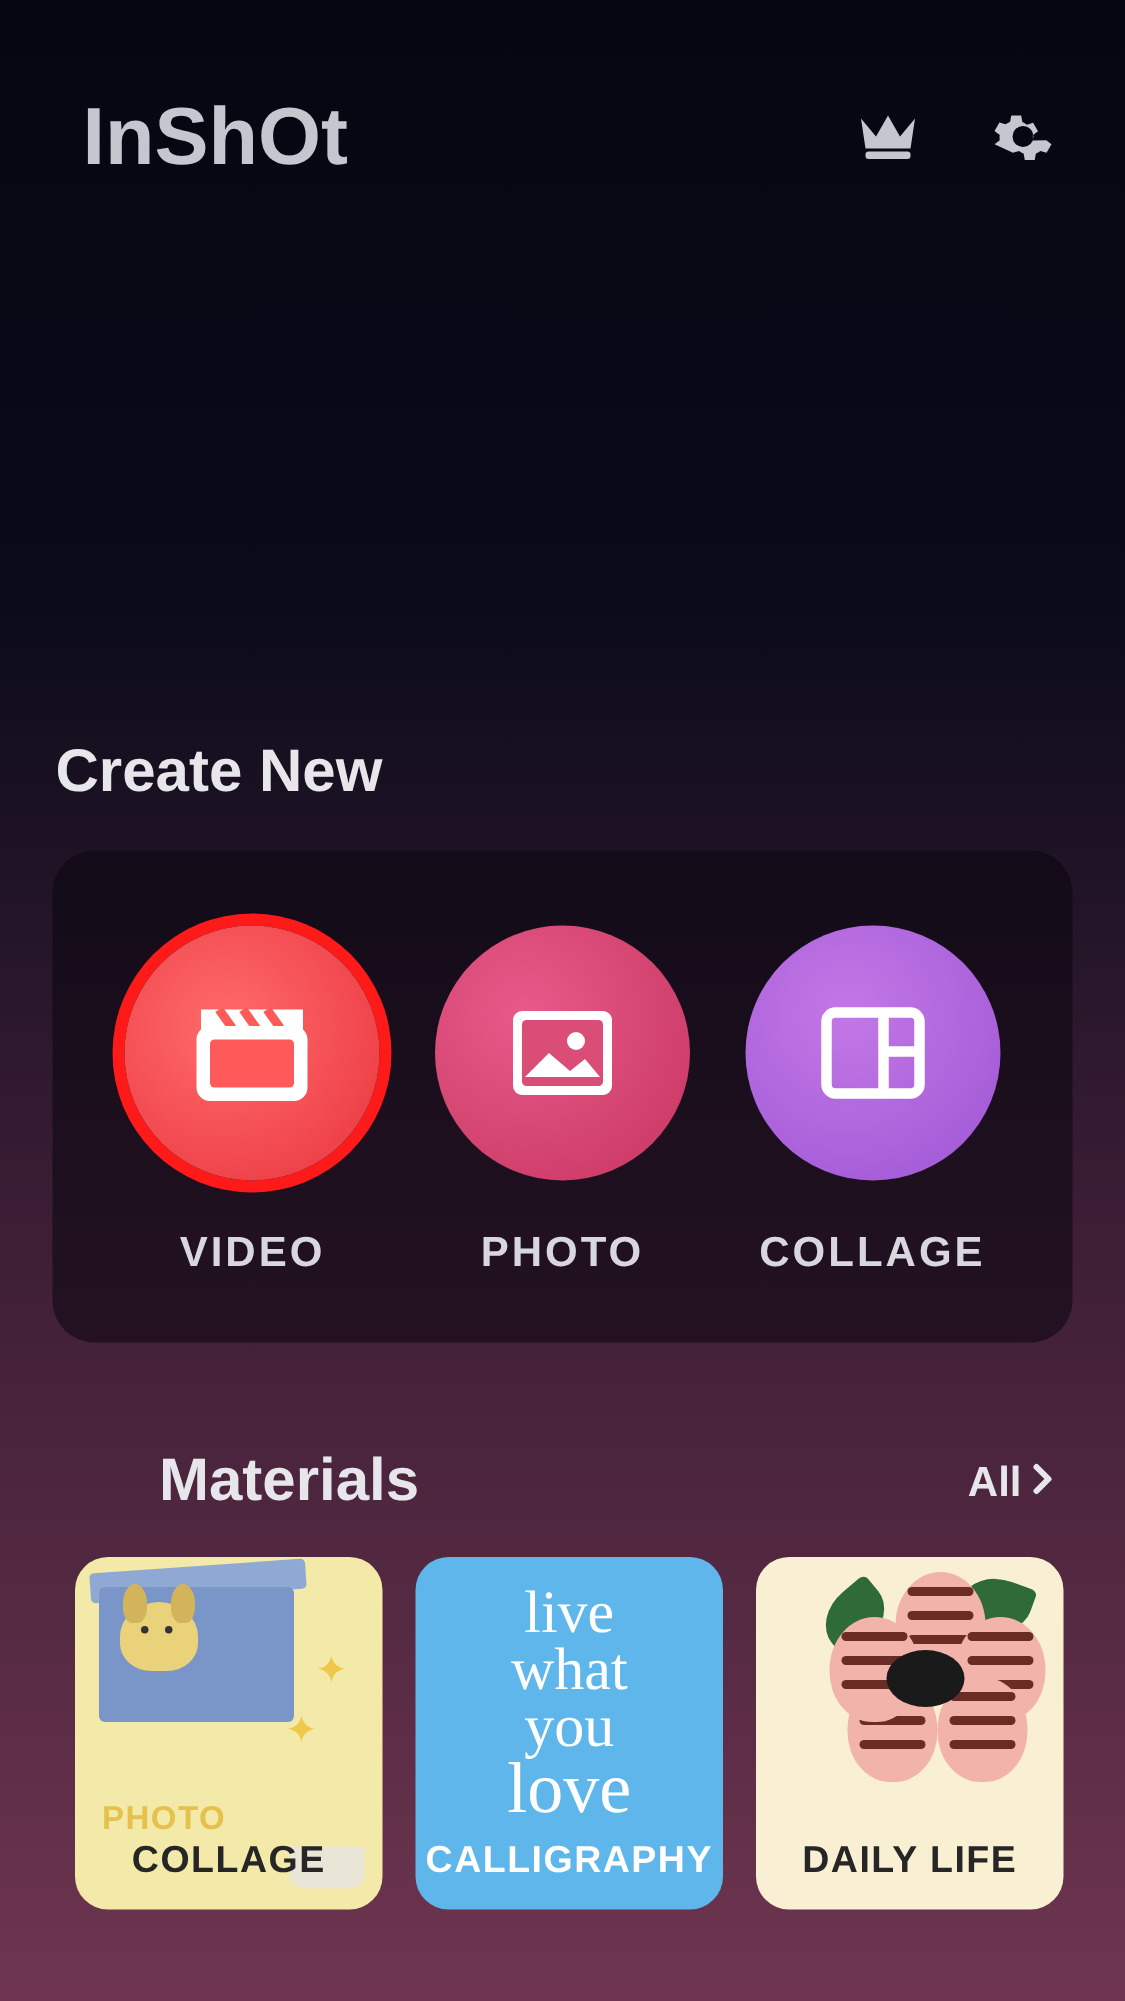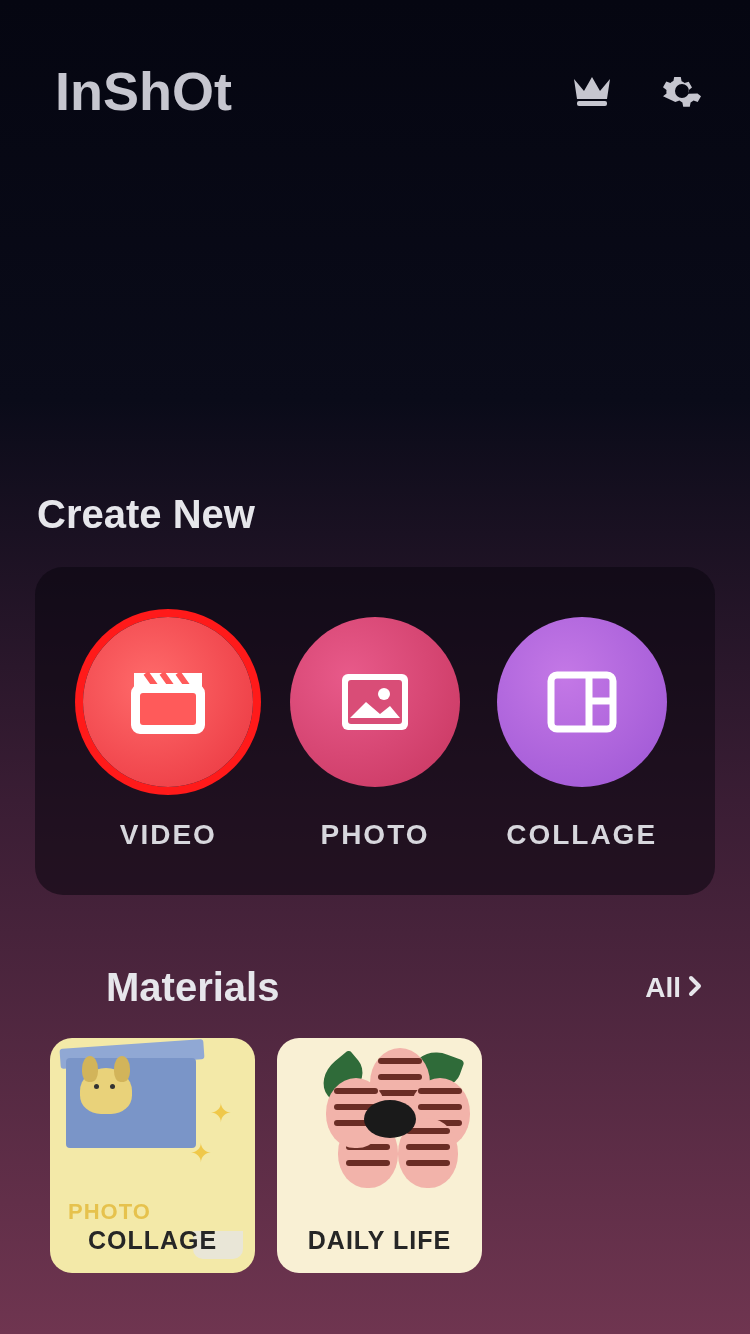--- a/index.html
+++ b/index.html
@@ -158,20 +158,24 @@
     <div class="bday-dog"></div>
     <div class="bday-eye l"></div>
     <div class="bday-eye r"></div>
     <span class="bday-spark" style="top:100px; left:140px;">✦</span>
     <span class="bday-spark" style="top:60px; left:160px;">✦</span>
     <div class="bday-cup"></div>
     <div class="bday-text">PHOTO</div>
     <div class="card-label">COLLAGE</div>
   </div>
 
+  <div class="card calligraphy">
+    <div class="calli-script">live<br>what<br>you<br><span style="font-size:48px">love</span></div>
+    <div class="card-label">CALLIGRAPHY</div>
+  </div>
 
   <div class="card dailylife">
     <div class="flower">
       <div class="leaf l1"></div>
       <div class="leaf l2"></div>
       <div class="petal p1">
           <div class="stripe"></div>
           <div class="stripe s2"></div>
           <div class="stripe s3"></div>
         </div>

